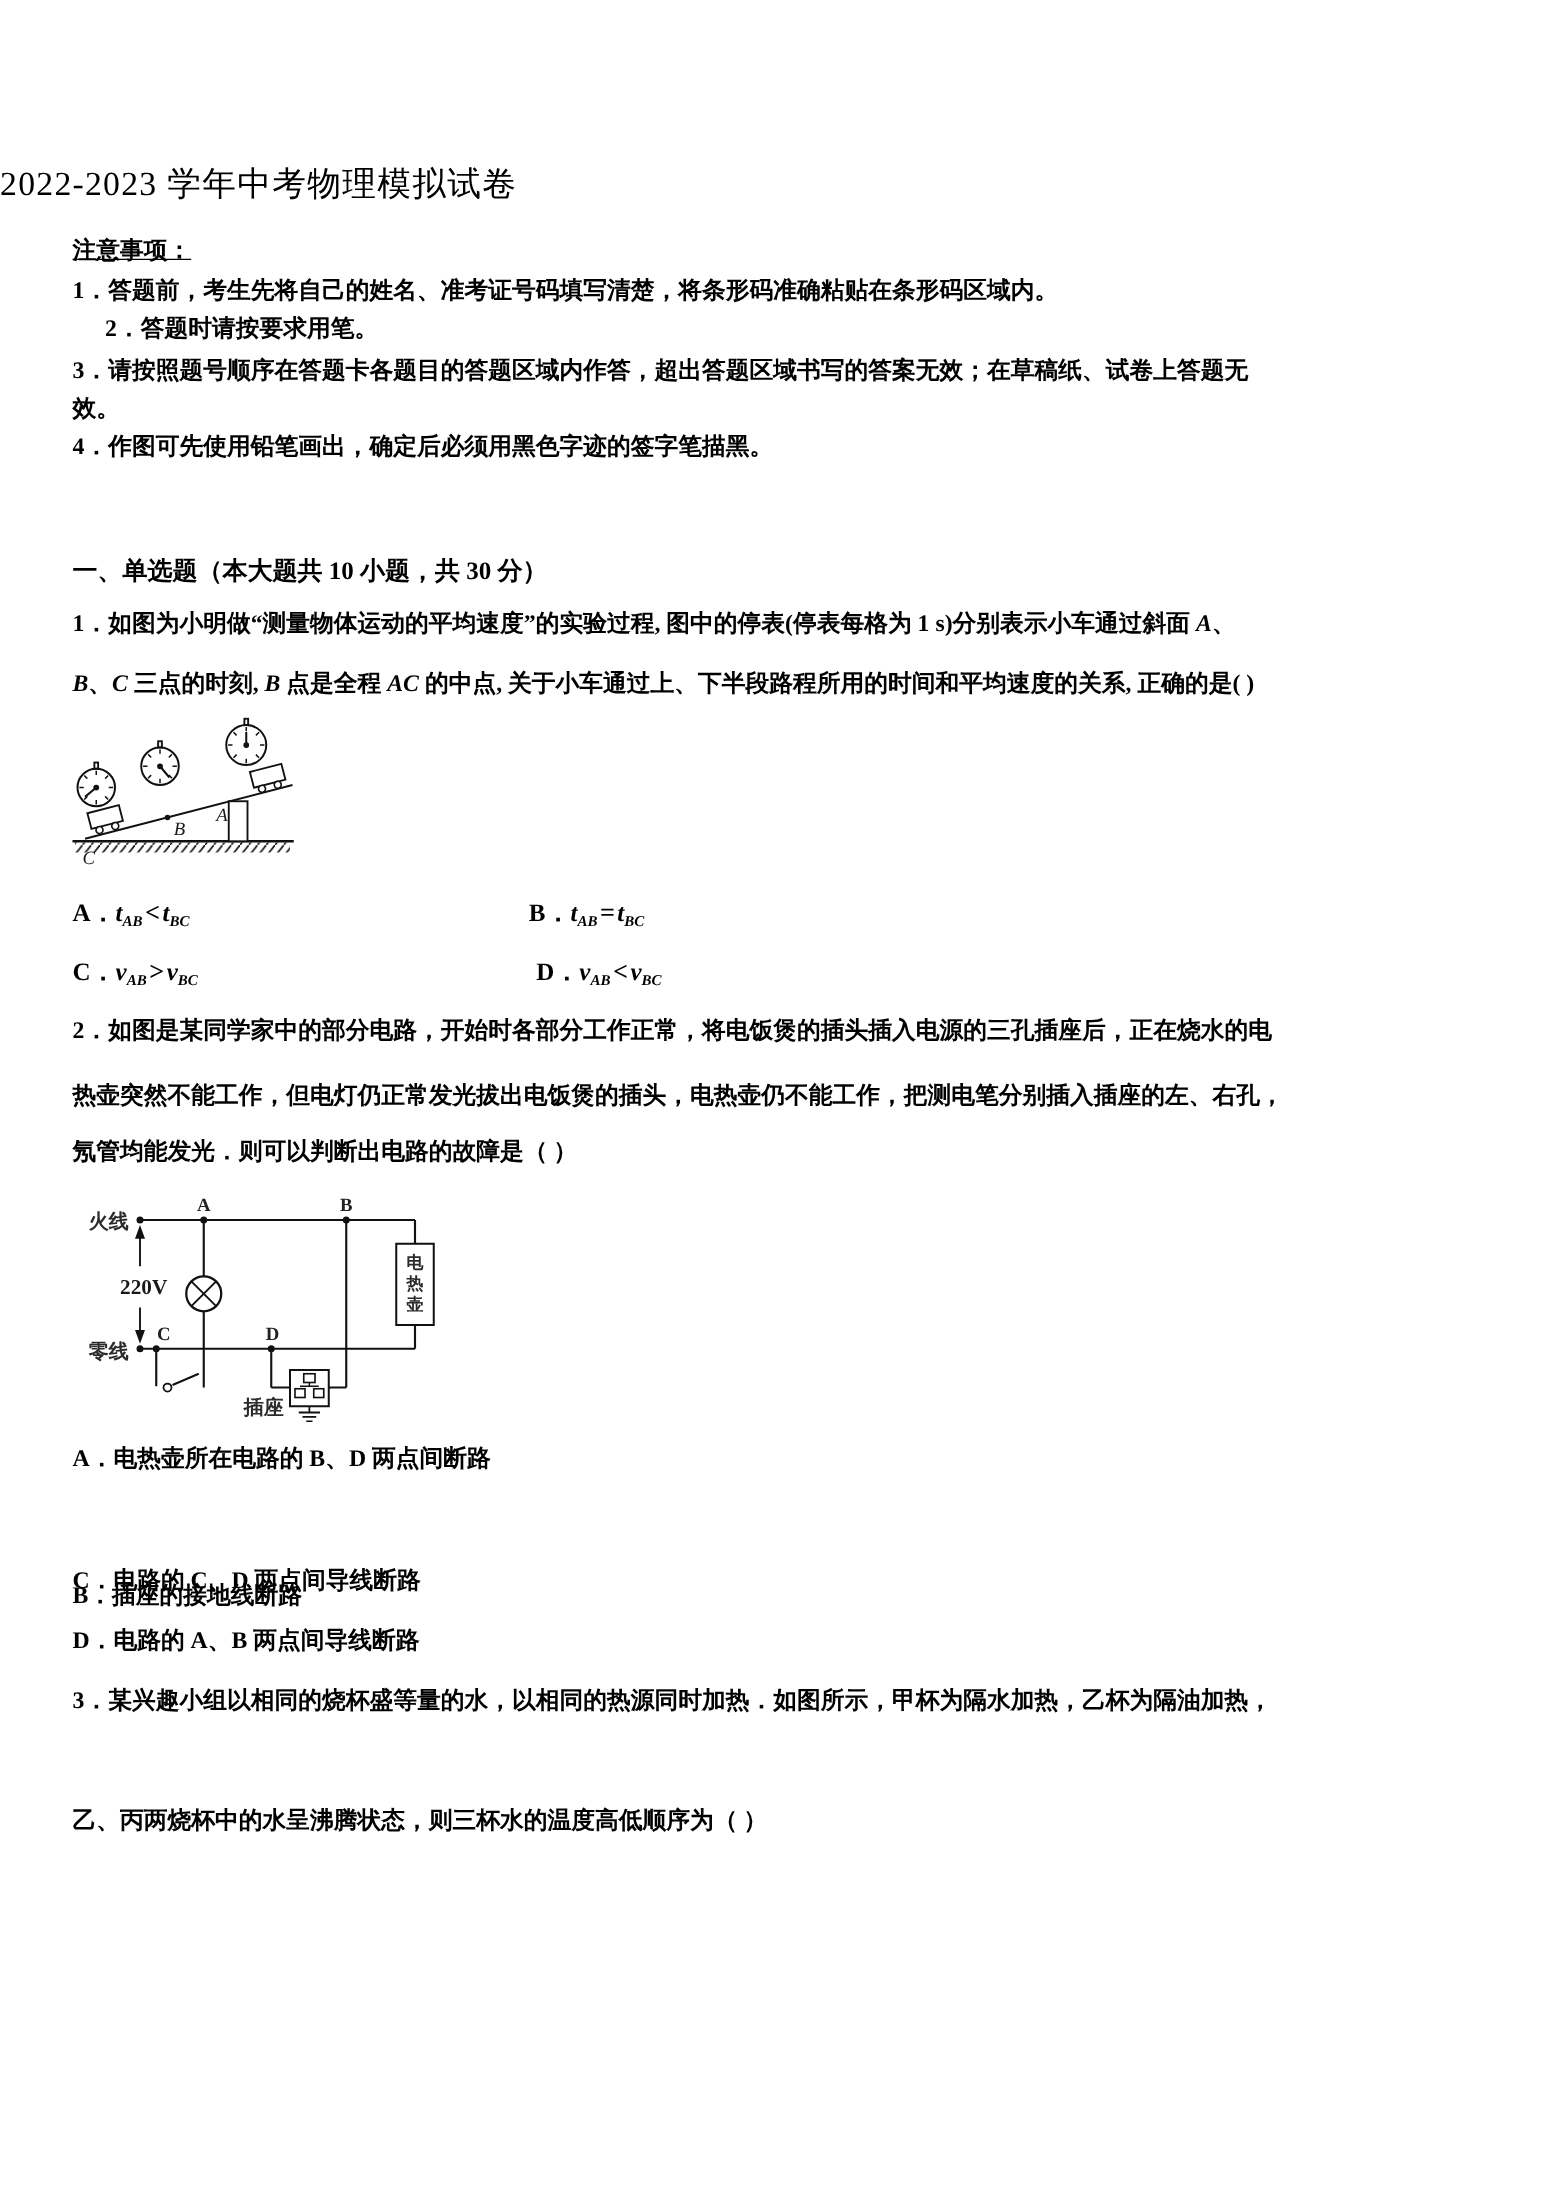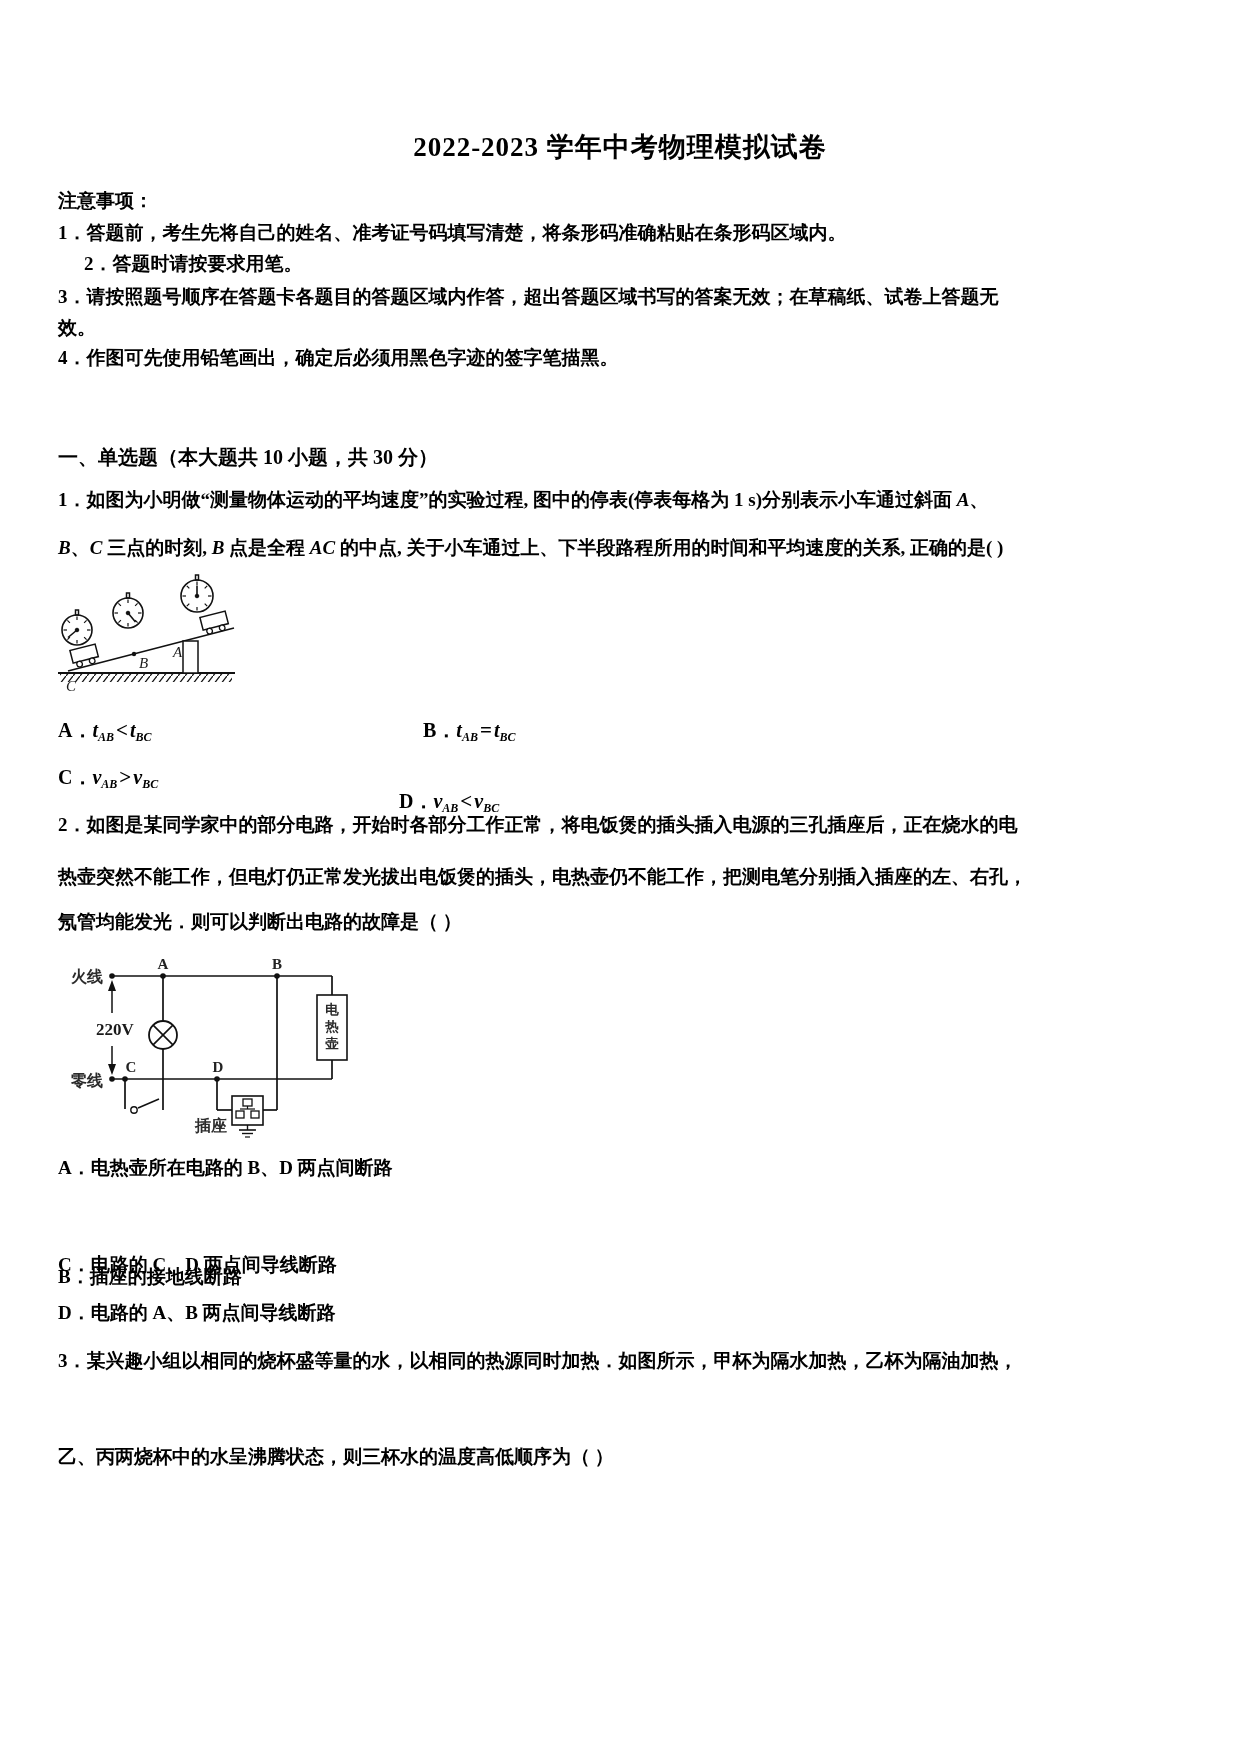--- a/index.html
+++ b/index.html
@@ -2,42 +2,42 @@
 <html><head>
 <meta charset="utf-8">
 <style>
   * { margin:0; padding:0; box-sizing:border-box; }
   html,body { width:1240px; height:1754px; }
   body { background:#ffffff; color:#000; position:relative; overflow:hidden;
          font-family:"Liberation Serif","DejaVu Serif",serif; }
   .page { position:absolute; inset:0; }
   .line { position:absolute; left:58px; font-size:19px; font-weight:700;
           white-space:nowrap; line-height:26px; }
-  .title { position:absolute; left:0; top:129px; width:100%; text-align:center;
-           font-size:27px; font-weight:700; letter-spacing:1px; }
+  .title { position:absolute; left:0; top:129px; width:100%; text-align:left;
+           font-size:27px; font-weight:400; letter-spacing:1px; }
   .it  { font-style:italic; }
   sub  { font-size:12px; font-style:italic; font-weight:700; vertical-align:-4px; letter-spacing:0; }
   .rel { font-style:normal; font-weight:700; padding:0 2px; font-size:21px; }
   .opt-label { font-weight:700; }
   .formula { font-weight:700; font-size:20px; }
   .fig { position:absolute; }
   svg { display:block; }
   svg text { font-family:"Liberation Serif","DejaVu Serif",serif; }
   .cn-label { font-size:16px; fill:#2b2b2b; font-weight:600; }
   .node-label { font-size:15px; fill:#222; font-weight:600; }
   .diag-letter { font-size:15px; font-style:italic; fill:#1a1a1a; }
 </style>
 </head>
 <body>
 
 <div class="page">
 
   <div class="title">2022-2023 学年中考物理模拟试卷</div>
 
-  <div class="line" style="top:188px;">注意事项：</div>
+  <div class="line" style="top:188px;text-decoration:underline;">注意事项：</div>
   <div class="line" style="top:220px;">1．答题前，考生先将自己的姓名、准考证号码填写清楚，将条形码准确粘贴在条形码区域内。</div>
   <div class="line" style="top:251px;margin-left:26px;">2．答题时请按要求用笔。</div>
   <div class="line" style="top:284px;">3．请按照题号顺序在答题卡各题目的答题区域内作答，超出答题区域书写的答案无效；在草稿纸、试卷上答题无</div>
   <div class="line" style="top:315px;">效。</div>
   <div class="line" style="top:345px;">4．作图可先使用铅笔画出，确定后必须用黑色字迹的签字笔描黑。</div>
 
   <div class="line" style="top:444px; font-size:20px;">一、单选题（本大题共 10 小题，共 30 分）</div>
 
   <div class="line" style="top:487px;"><span>1．如图为小明做“测量物体运动的平均速度”的实验过程, 图中的停表(停表每格为 1 s)分别表示小车通过斜面 </span><span class="it">A</span><span>、</span></div>
   <div class="line" style="top:535px;"><span class="it">B</span><span>、</span><span class="it">C</span><span> 三点的时刻, </span><span class="it">B</span><span> 点是全程 </span><span class="it">AC</span><span> 的中点, 关于小车通过上、下半段路程所用的时间和平均速度的关系, 正确的是(    )</span></div>
@@ -123,21 +123,21 @@
       <circle cx="82" cy="86" r="2.2" fill="#111"></circle>
       <text x="121" y="89" class="diag-letter">A</text>
       <text x="87" y="100" class="diag-letter">B</text>
       <text x="14" y="123" class="diag-letter">C</text>
     </svg>
   </div>
 
   <div class="line formula" style="top:717px;"><span class="opt-label">A．</span><span><span class="it">t</span><sub>AB</sub><span class="rel">&lt;</span><span class="it">t</span><sub>BC</sub></span></div>
   <div class="line formula" style="top:717px; left:423px;"><span class="opt-label">B．</span><span><span class="it">t</span><sub>AB</sub><span class="rel">=</span><span class="it">t</span><sub>BC</sub></span></div>
   <div class="line formula" style="top:764px;"><span class="opt-label">C．</span><span><span class="it">v</span><sub>AB</sub><span class="rel">&gt;</span><span class="it">v</span><sub>BC</sub></span></div>
-  <div class="line formula" style="top:764px; left:399px;margin-top:24px;"><span class="opt-label">D．</span><span><span class="it">v</span><sub>AB</sub><span class="rel">&lt;</span><span class="it">v</span><sub>BC</sub></span></div>
+  <div class="line formula" style="top:764px; left:429px;"><span class="opt-label">D．</span><span><span class="it">v</span><sub>AB</sub><span class="rel">&lt;</span><span class="it">v</span><sub>BC</sub></span></div>
 
   <div class="line" style="top:812px;">2．如图是某同学家中的部分电路，开始时各部分工作正常，将电饭煲的插头插入电源的三孔插座后，正在烧水的电</div>
   <div class="line" style="top:864px;">热壶突然不能工作，但电灯仍正常发光拔出电饭煲的插头，电热壶仍不能工作，把测电笔分别插入插座的左、右孔，</div>
   <div class="line" style="top:909px;">氖管均能发光．则可以判断出电路的故障是（  ）</div>
 
   <div class="fig" style="left:55px; top:958px;">
     <svg width="300" height="185" viewBox="0 0 300 185">
 
       <line x1="57" y1="18" x2="277" y2="18" stroke="#111" stroke-width="1.7"></line>
 

